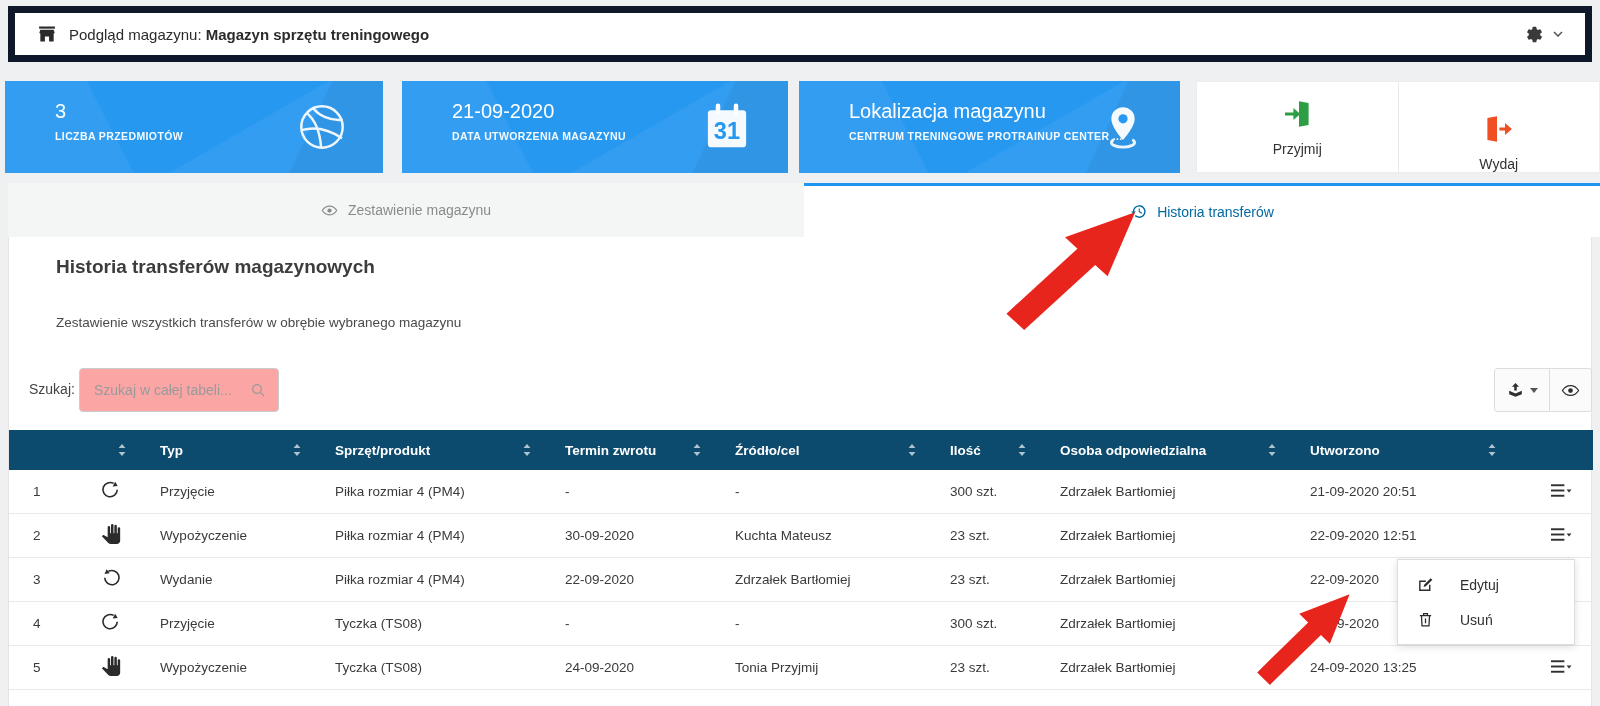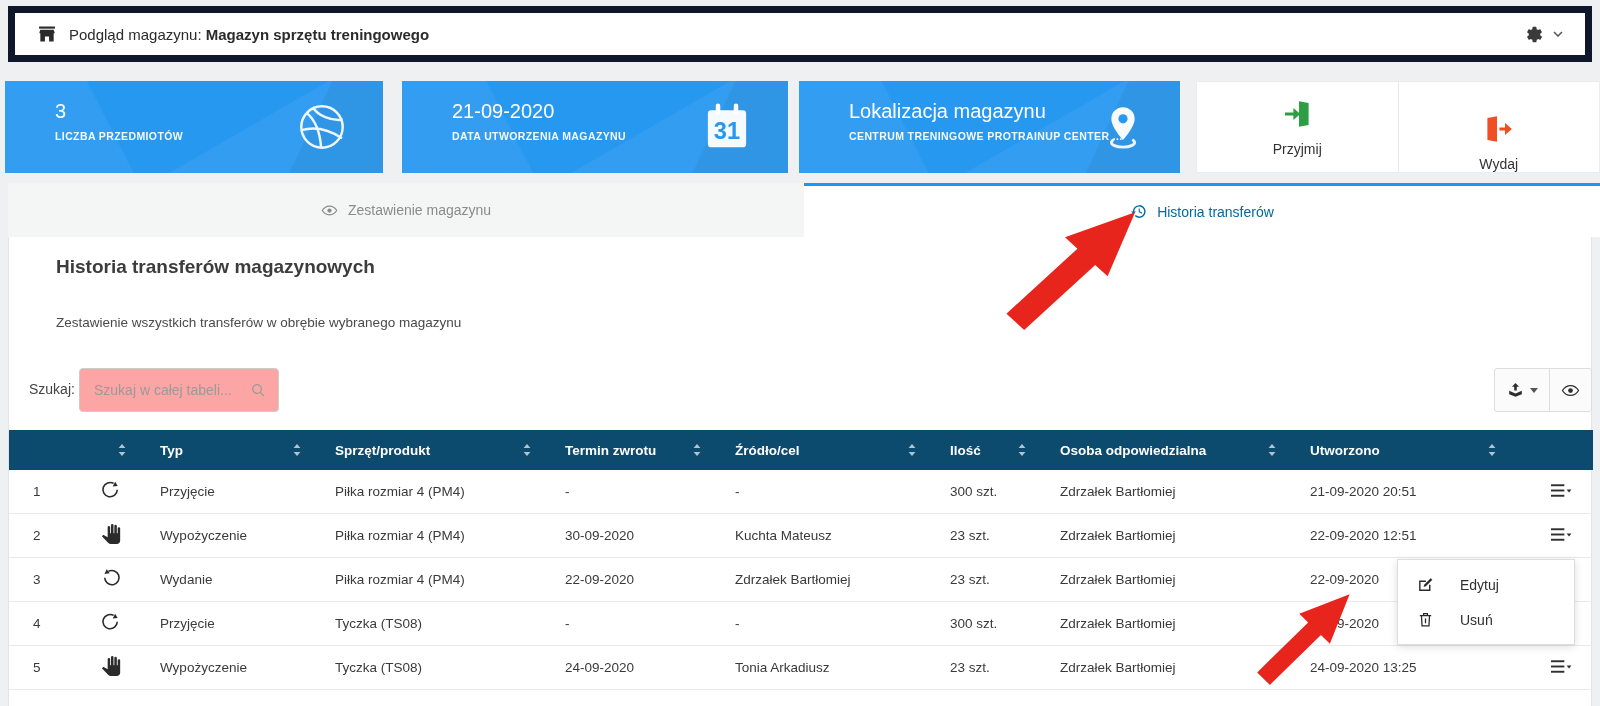--- a/index.html
+++ b/index.html
@@ -416,21 +416,21 @@
                 </svg></span></td>
           </tr>
           <tr>
             <td class="cell-num">5</td>
             <td class="cell-icon"><span><svg viewBox="0 0 24 24" fill="#2b2b2b">
                   <path d="M23 5.5V20c0 2.2-1.8 4-4 4h-7.3c-1.1 0-2.1-.4-2.9-1.2L1 14.8s1.3-1.2 1.3-1.3c.2-.2.5-.3.8-.3.2 0 .4.1.6.2l4.3 2.4V4a1.5 1.5 0 0 1 3 0v7h1V1.5a1.5 1.5 0 0 1 3 0V11h1V2.5a1.5 1.5 0 0 1 3 0V11h1V5.5a1.5 1.5 0 0 1 3 0z"></path>
                 </svg></span></td>
             <td>Wypożyczenie</td>
             <td>Tyczka (TS08)</td>
             <td>24-09-2020</td>
-            <td>Tonia Arkadiusz</td>
+            <td>Tonia Przyjmij</td>
             <td>23 szt.</td>
             <td>Zdrzałek Bartłomiej</td>
             <td>24-09-2020 13:25</td>
             <td class="cell-actions"><span><svg viewBox="0 0 22 15" fill="#2f2f2f">
                   <rect width="14" height="2" y="1"></rect>
                   <rect width="14" height="2" y="6.5"></rect>
                   <rect width="14" height="2" y="12"></rect>
                   <path d="M16.3 6.5h5.2L18.9 9.6z"></path>
                 </svg></span></td>
           </tr>

